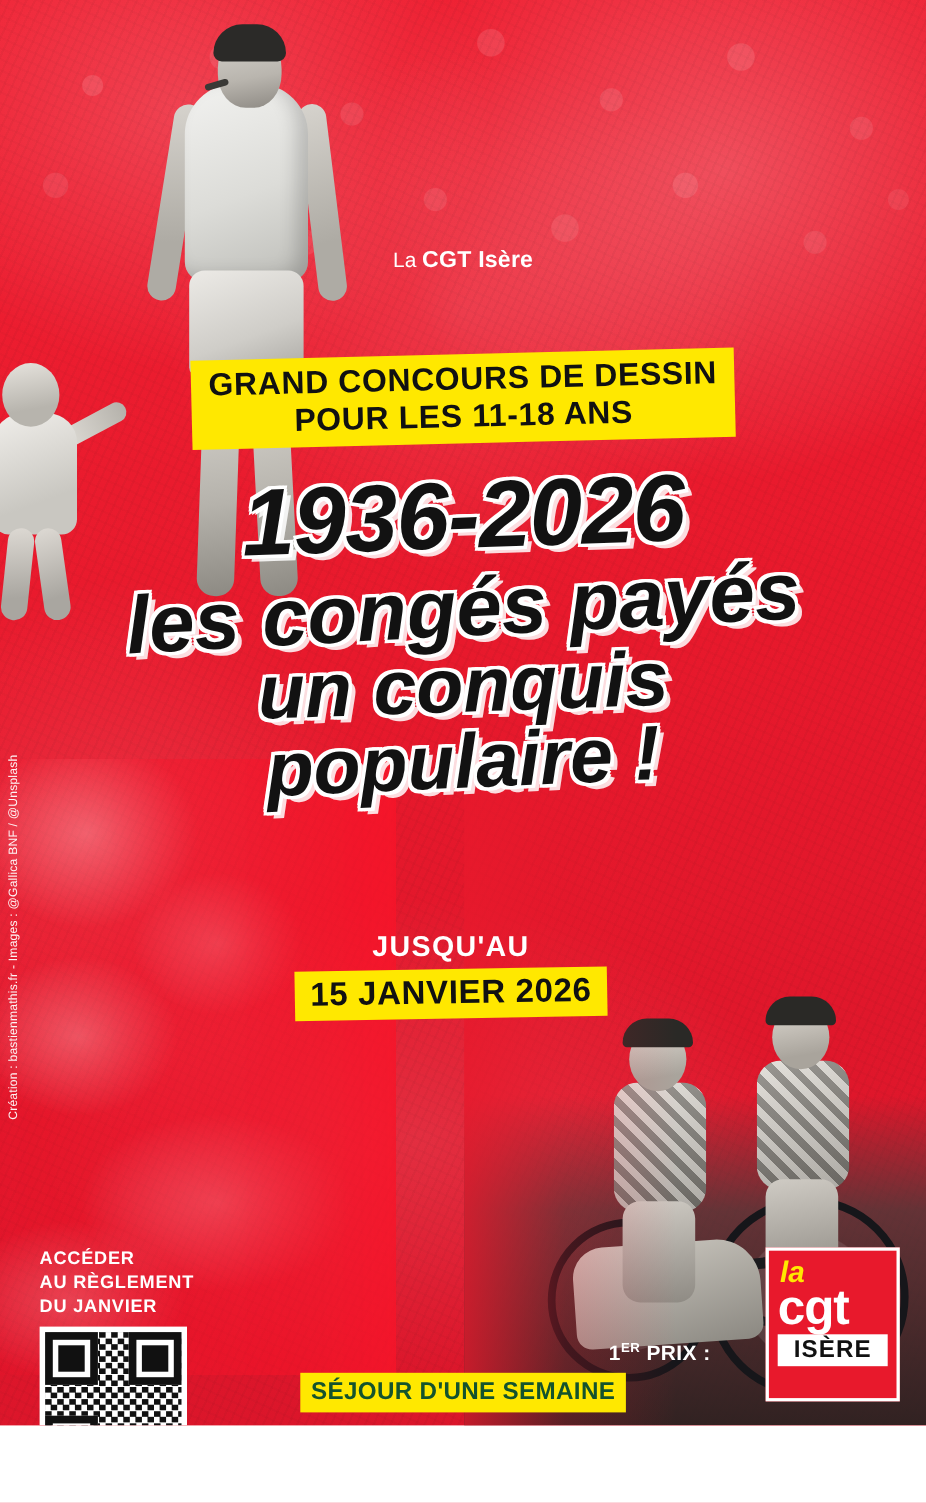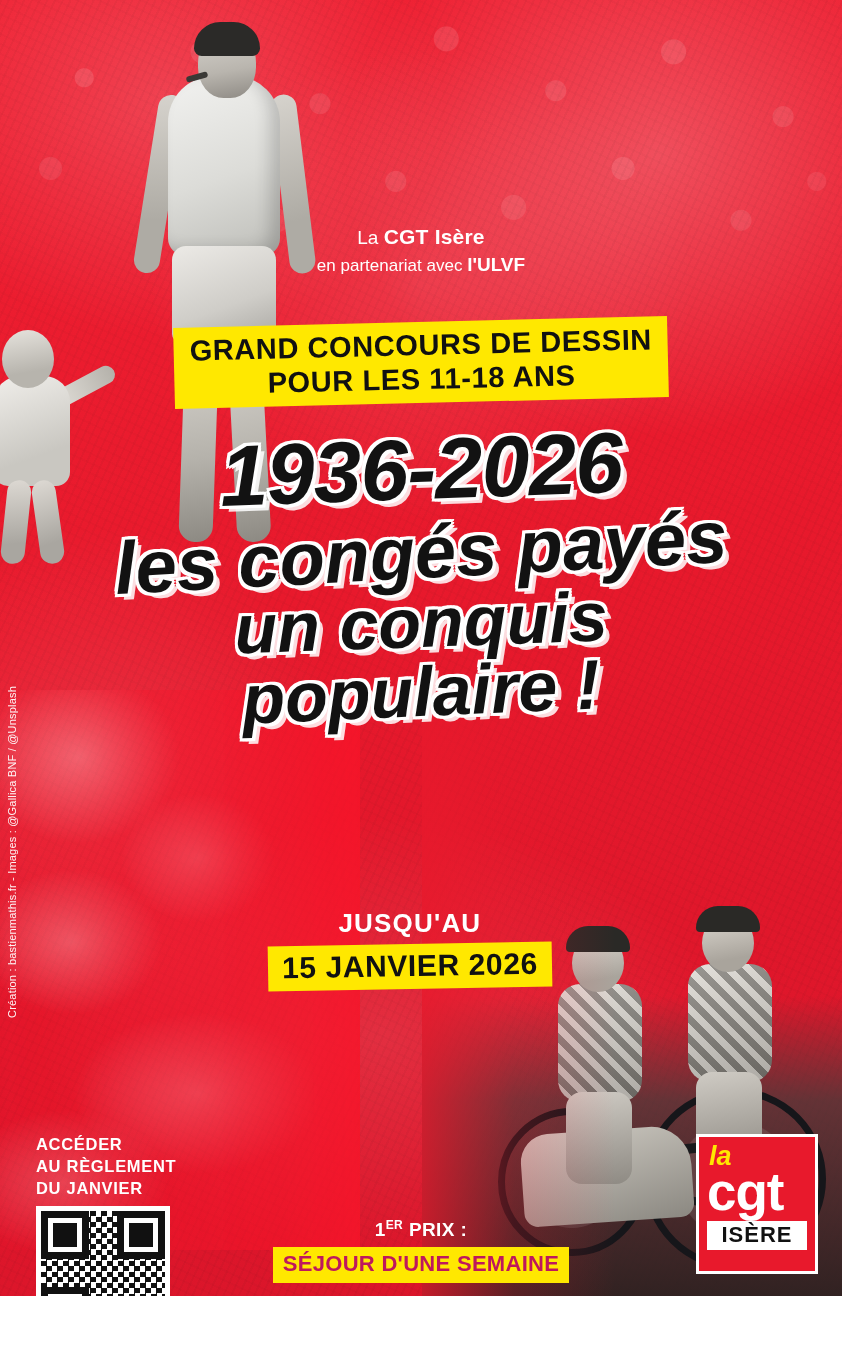--- a/index.html
+++ b/index.html
@@ -374,21 +374,21 @@
   }
   .headline .h-l3 {
     font-size: 70px;
     display: block;
     transform: rotate(-2.5deg);
   }
 
   .deadline {
     position: absolute;
     left: 268px;
-    top: 908px;
+    top: 845px;
     text-align: center;
   }
   .deadline .d-top {
     color: #ffffff;
     font-weight: 800;
     font-size: 26px;
     letter-spacing: 1.2px;
     margin-bottom: 5px;
   }
   .deadline .d-date {
@@ -468,26 +468,27 @@
     top: 1218px;
     width: 450px;
     text-align: center;
   }
   .prize .p-title {
     color: #ffffff;
     font-weight: 800;
     font-size: 19px;
     letter-spacing: .4px;
     margin-bottom: 6px;
+    text-align: right;
   }
   .prize .p-title sup { font-size: 12px; }
   .prize .p-hl {
     display: inline-block;
     background: #ffe800;
-    color: #be185d;
+    color: #14532d;
     font-weight: 800;
     font-size: 22px;
     letter-spacing: .3px;
     padding: 3px 10px 4px;
     line-height: 1.3;
     margin-bottom: 20px;
   }
   .prize .p-note {
     margin-top: 12px;
     color: #ffffff;
@@ -513,21 +514,21 @@
     color: #ffe800;
     font-style: italic;
     font-weight: 700;
     font-size: 27px;
     line-height: 1;
     margin-left: 2px;
   }
   .cgt-logo .cgt {
     color: #ffffff;
     font-weight: 800;
-    font-size: 53px;
+    font-size: 45px;
     line-height: .92;
     letter-spacing: -1px;
     margin-top: -2px;
   }
   .cgt-logo .isere {
     margin-top: 4px;
     background: #ffffff;
     color: #111111;
     font-weight: 800;
     font-size: 22px;
@@ -583,21 +584,20 @@
     <div class="rider front">
       <div class="r-torso"></div>
       <div class="r-legs"></div>
       <div class="r-head"></div>
       <div class="r-hat"></div>
     </div>
   </div>
 
   <div class="presenter">
     <div class="l1"><span>La </span><b>CGT Isère</b></div>
-    <div class="l2"><span>en partenariat avec </span><span class="ulvf">l'ULVF</span></div>
   </div>
 
   <div class="banner-wrap">
     <div class="banner">
       <span>GRAND CONCOURS DE DESSIN</span>
       <span class="row2">POUR LES 11-18 ANS</span>
     </div>
   </div>
 
   <div class="headline">

